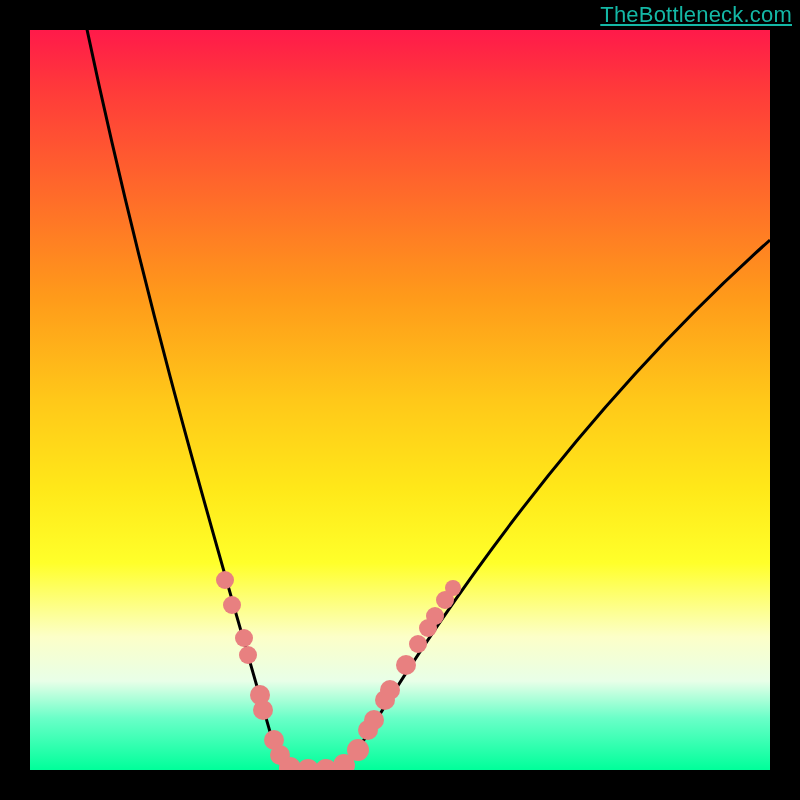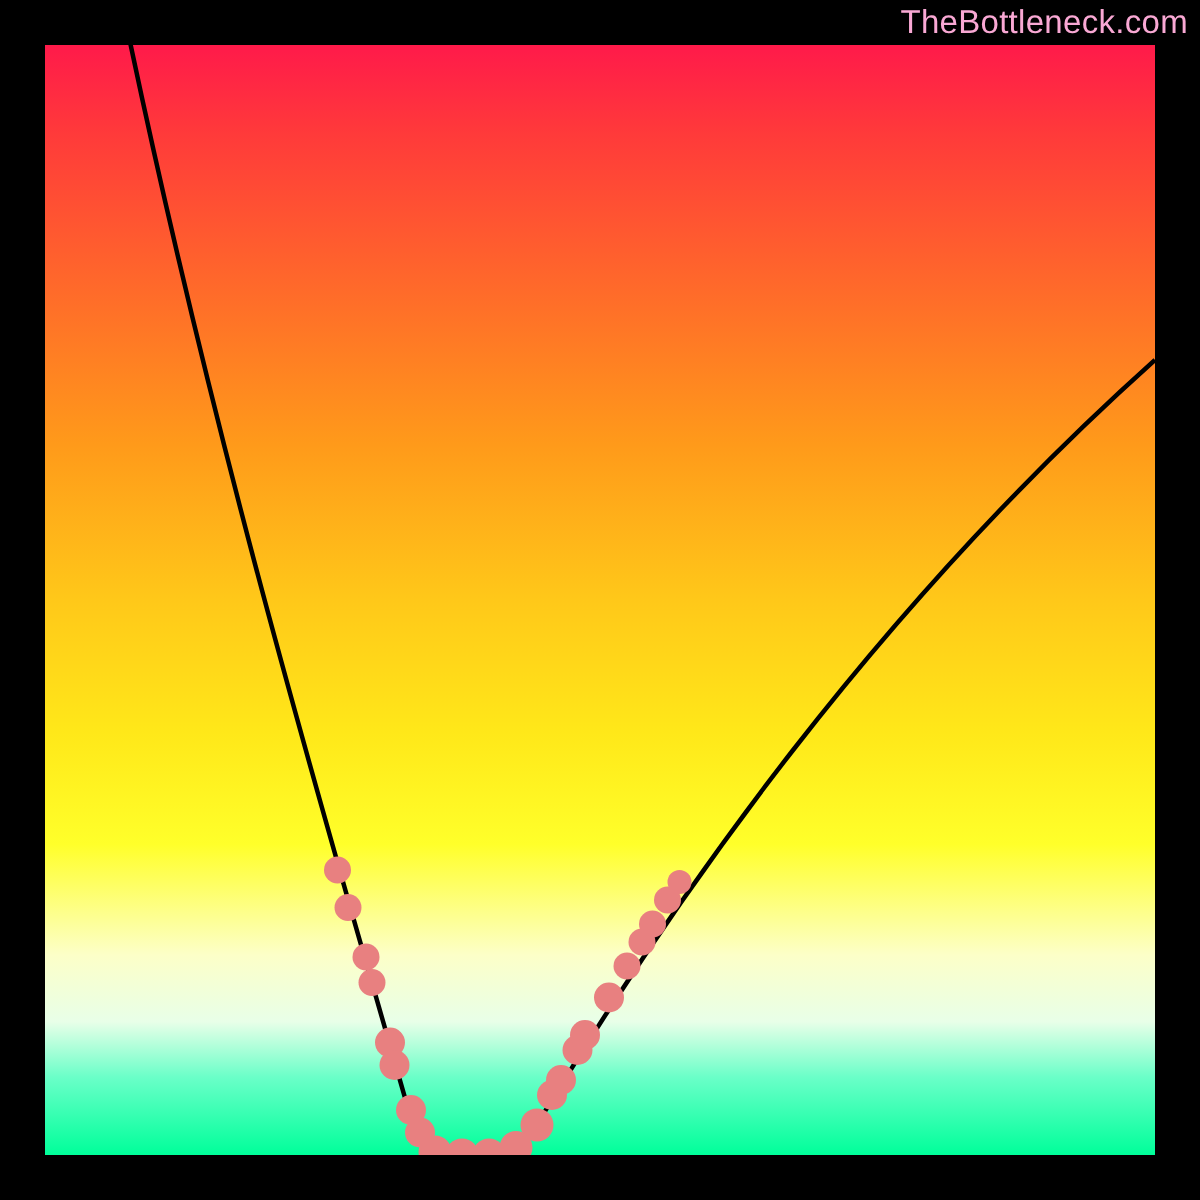--- a/index.html
+++ b/index.html
@@ -28,26 +28,27 @@
       #fcffc8 82%,
       #e8ffe8 88%,
       #6affc8 93%,
       #00ff9a 100%
     );
   }
   .watermark {
     position: absolute;
     top: 2px;
     right: 8px;
-    color: #f9a8d4;
+    color: #14b8a6;
     font-size: 22px;
     font-weight: 500;
     letter-spacing: 0.2px;
     z-index: 5;
     user-select: none;
+    text-decoration: underline;
   }
   svg {
     position: absolute;
     left: 0;
     top: 0;
   }
 </style>
 </head>
 <body>
 

